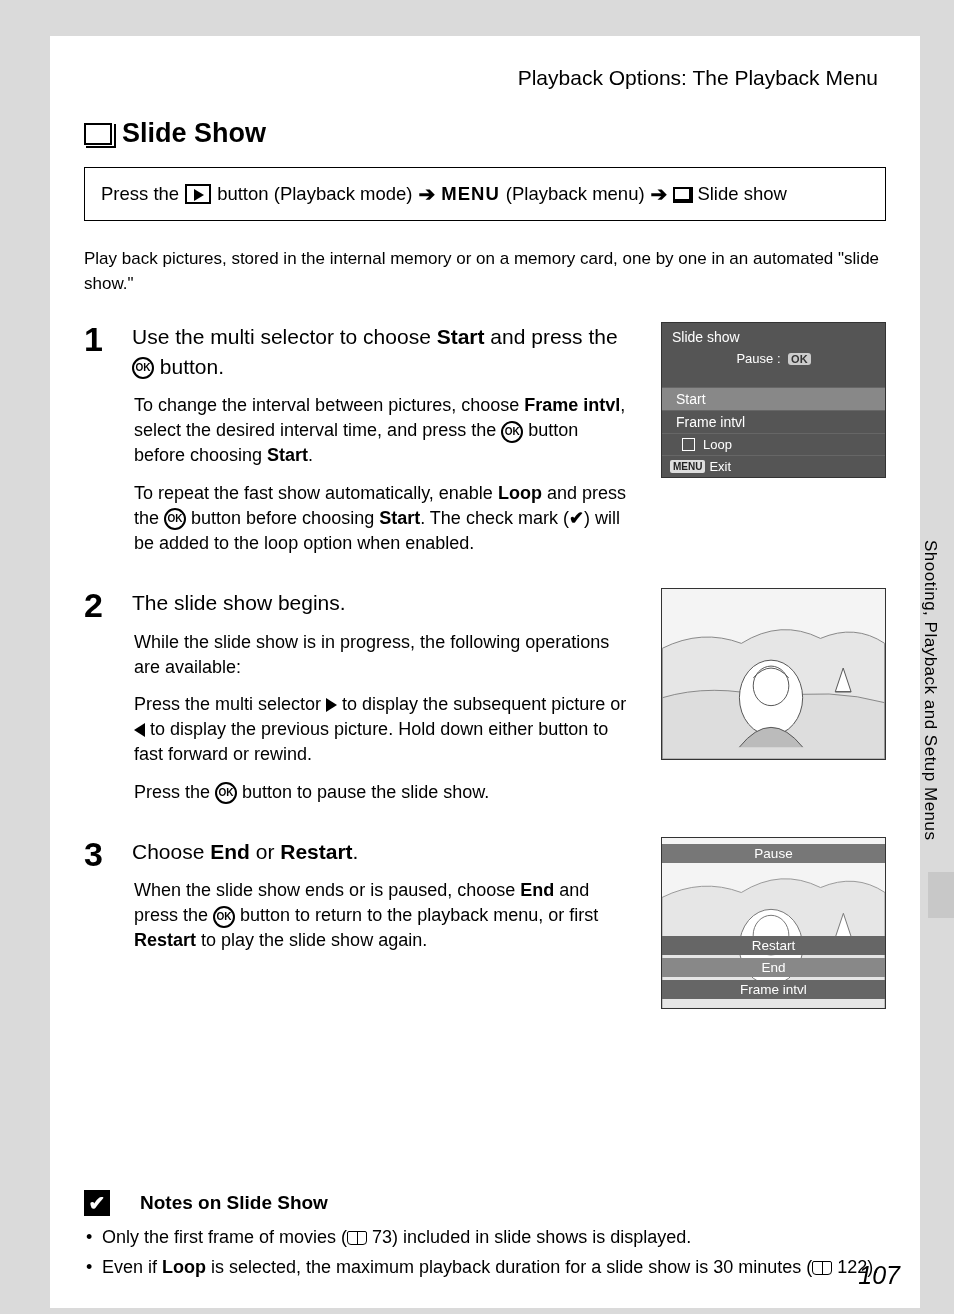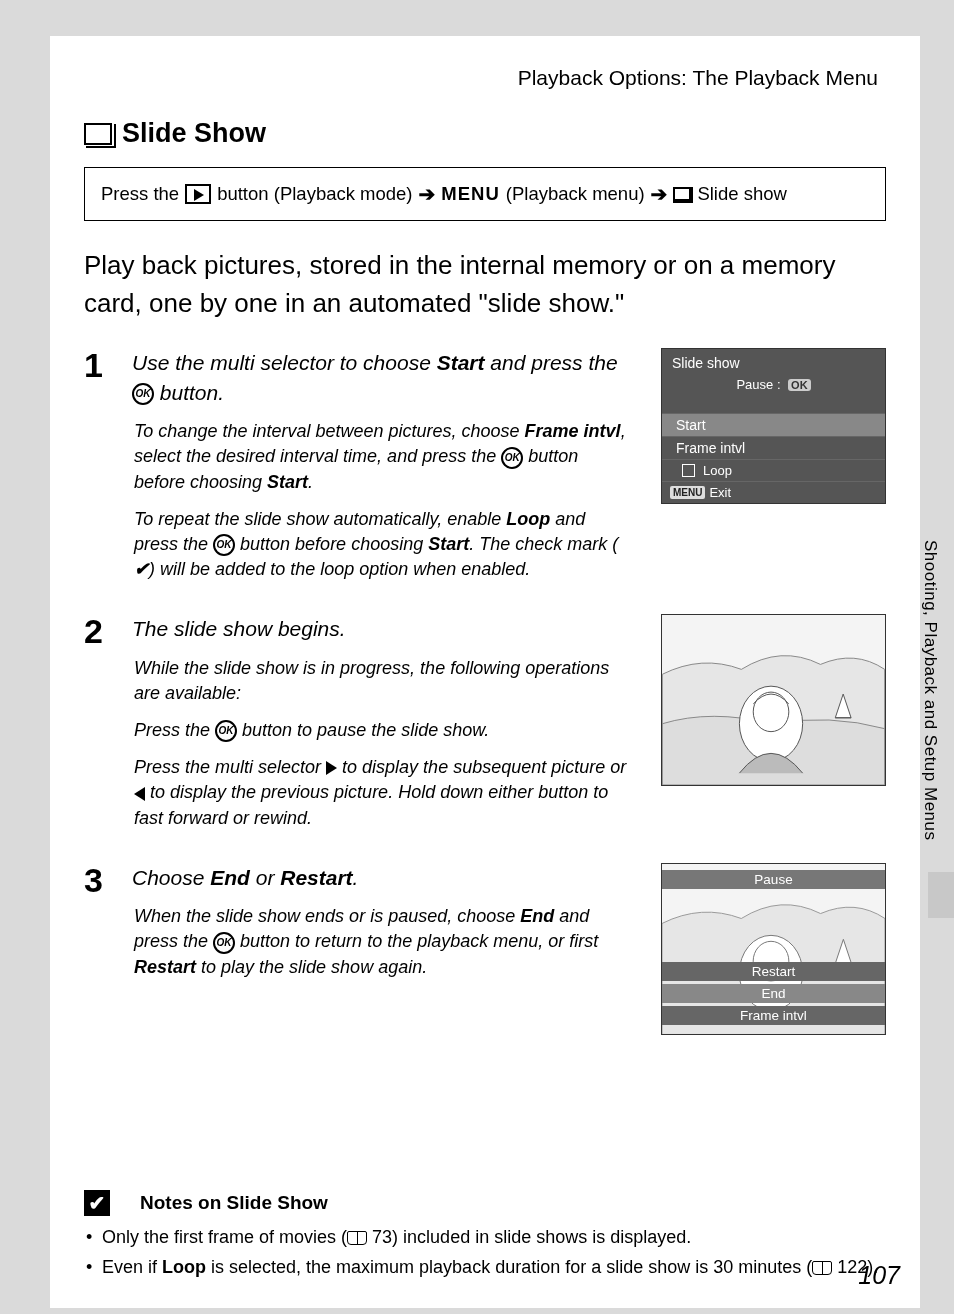--- a/index.html
+++ b/index.html
@@ -84,41 +84,40 @@
   }
   .small-slide-icon::after {
     content: "";
     position: absolute;
     right: -4px; bottom: -4px;
     width: 18px; height: 14px;
     border-right: 2px solid #000;
     border-bottom: 2px solid #000;
   }
   .intro-text {
-    font-size: 26px;
+    font-size: 17px;
     line-height: 1.45;
     margin-bottom: 26px;
   }
   .steps { }
   .step {
     display: flex;
     gap: 18px;
     margin-bottom: 20px;
   }
   .step-num {
     font-size: 34px;
     font-weight: 800;
     line-height: 1;
     width: 30px;
     flex-shrink: 0;
   }
   .step-body {
     flex: 1;
     margin-right: 12px;
-    font-style: italic;
   }
   .step-heading {
     font-size: 21px;
     line-height: 1.4;
     margin-bottom: 12px;
   }
   .step-para {
     font-size: 18px;
     line-height: 1.4;
     margin-bottom: 12px;
@@ -286,21 +285,21 @@
     <div class="step">
       <div class="step-num">1</div>
       <div class="step-body">
         <div class="step-heading">
           <span>Use the multi selector to choose </span><b>Start</b><span> and press the </span><span class="ok-btn">OK</span><span> button.</span>
         </div>
         <div class="step-para">
           <span>To change the interval between pictures, choose </span><b>Frame intvl</b><span>, select the desired interval time, and press the </span><span class="ok-btn">OK</span><span> button before choosing </span><b>Start</b><span>.</span>
         </div>
         <div class="step-para">
-          <span>To repeat the slide show automatically, enable </span><b>Loop</b><span> and press the </span><span class="ok-btn">OK</span><span> button before choosing </span><b>Start</b><span>. The check mark (</span><span class="check-mark">✔</span><span>) will be added to the loop option when enabled.</span>
+          <span>To repeat the fast show automatically, enable </span><b>Loop</b><span> and press the </span><span class="ok-btn">OK</span><span> button before choosing </span><b>Start</b><span>. The check mark (</span><span class="check-mark">✔</span><span>) will be added to the loop option when enabled.</span>
         </div>
       </div>
       <div class="lcd lcd-1">
         <div class="lcd-title">Slide show</div>
         <div class="lcd-pause-row">
           <span>Pause</span> : <span class="lcd-ok-small">OK</span>
         </div>
         <div class="lcd-spacer"></div>
         <div class="lcd-opt hl">Start</div>
         <div class="lcd-opt">Frame intvl</div>
@@ -314,24 +313,24 @@
         </div>
       </div>
     </div>
 
     <div class="step">
       <div class="step-num">2</div>
       <div class="step-body">
         <div class="step-heading">The slide show begins.</div>
         <div class="step-para">While the slide show is in progress, the following operations are available:</div>
         <div class="step-para">
+          <span>Press the multi selector </span><span class="tri-right"></span><span> to display the subsequent picture or </span><span class="tri-left"></span><span> to display the previous picture. Hold down either button to fast forward or rewind.</span>
+        </div>
+        <div class="step-para">
           <span>Press the </span><span class="ok-btn">OK</span><span> button to pause the slide show.</span>
-        </div>
-        <div class="step-para">
-          <span>Press the multi selector </span><span class="tri-right"></span><span> to display the subsequent picture or </span><span class="tri-left"></span><span> to display the previous picture. Hold down either button to fast forward or rewind.</span>
         </div>
       </div>
       <div class="lcd lcd-2">
         <svg class="photo-scene" viewBox="0 0 225 172">
           <rect width="225" height="172" fill="#f4f4f4"></rect>
           <path d="M0 60 Q40 40 80 55 Q120 30 160 50 Q195 35 225 55 L225 172 L0 172 Z" fill="#e6e6e6" stroke="#888"></path>
           <path d="M0 110 Q50 95 110 110 Q170 100 225 115 L225 172 L0 172 Z" fill="#ddd" stroke="#888"></path>
           <polygon points="175,104 183,80 191,104" fill="#fff" stroke="#555"></polygon>
           <line x1="175" y1="104" x2="191" y2="104" stroke="#555"></line>
           <ellipse cx="110" cy="110" rx="32" ry="38" fill="#fff" stroke="#555"></ellipse>

